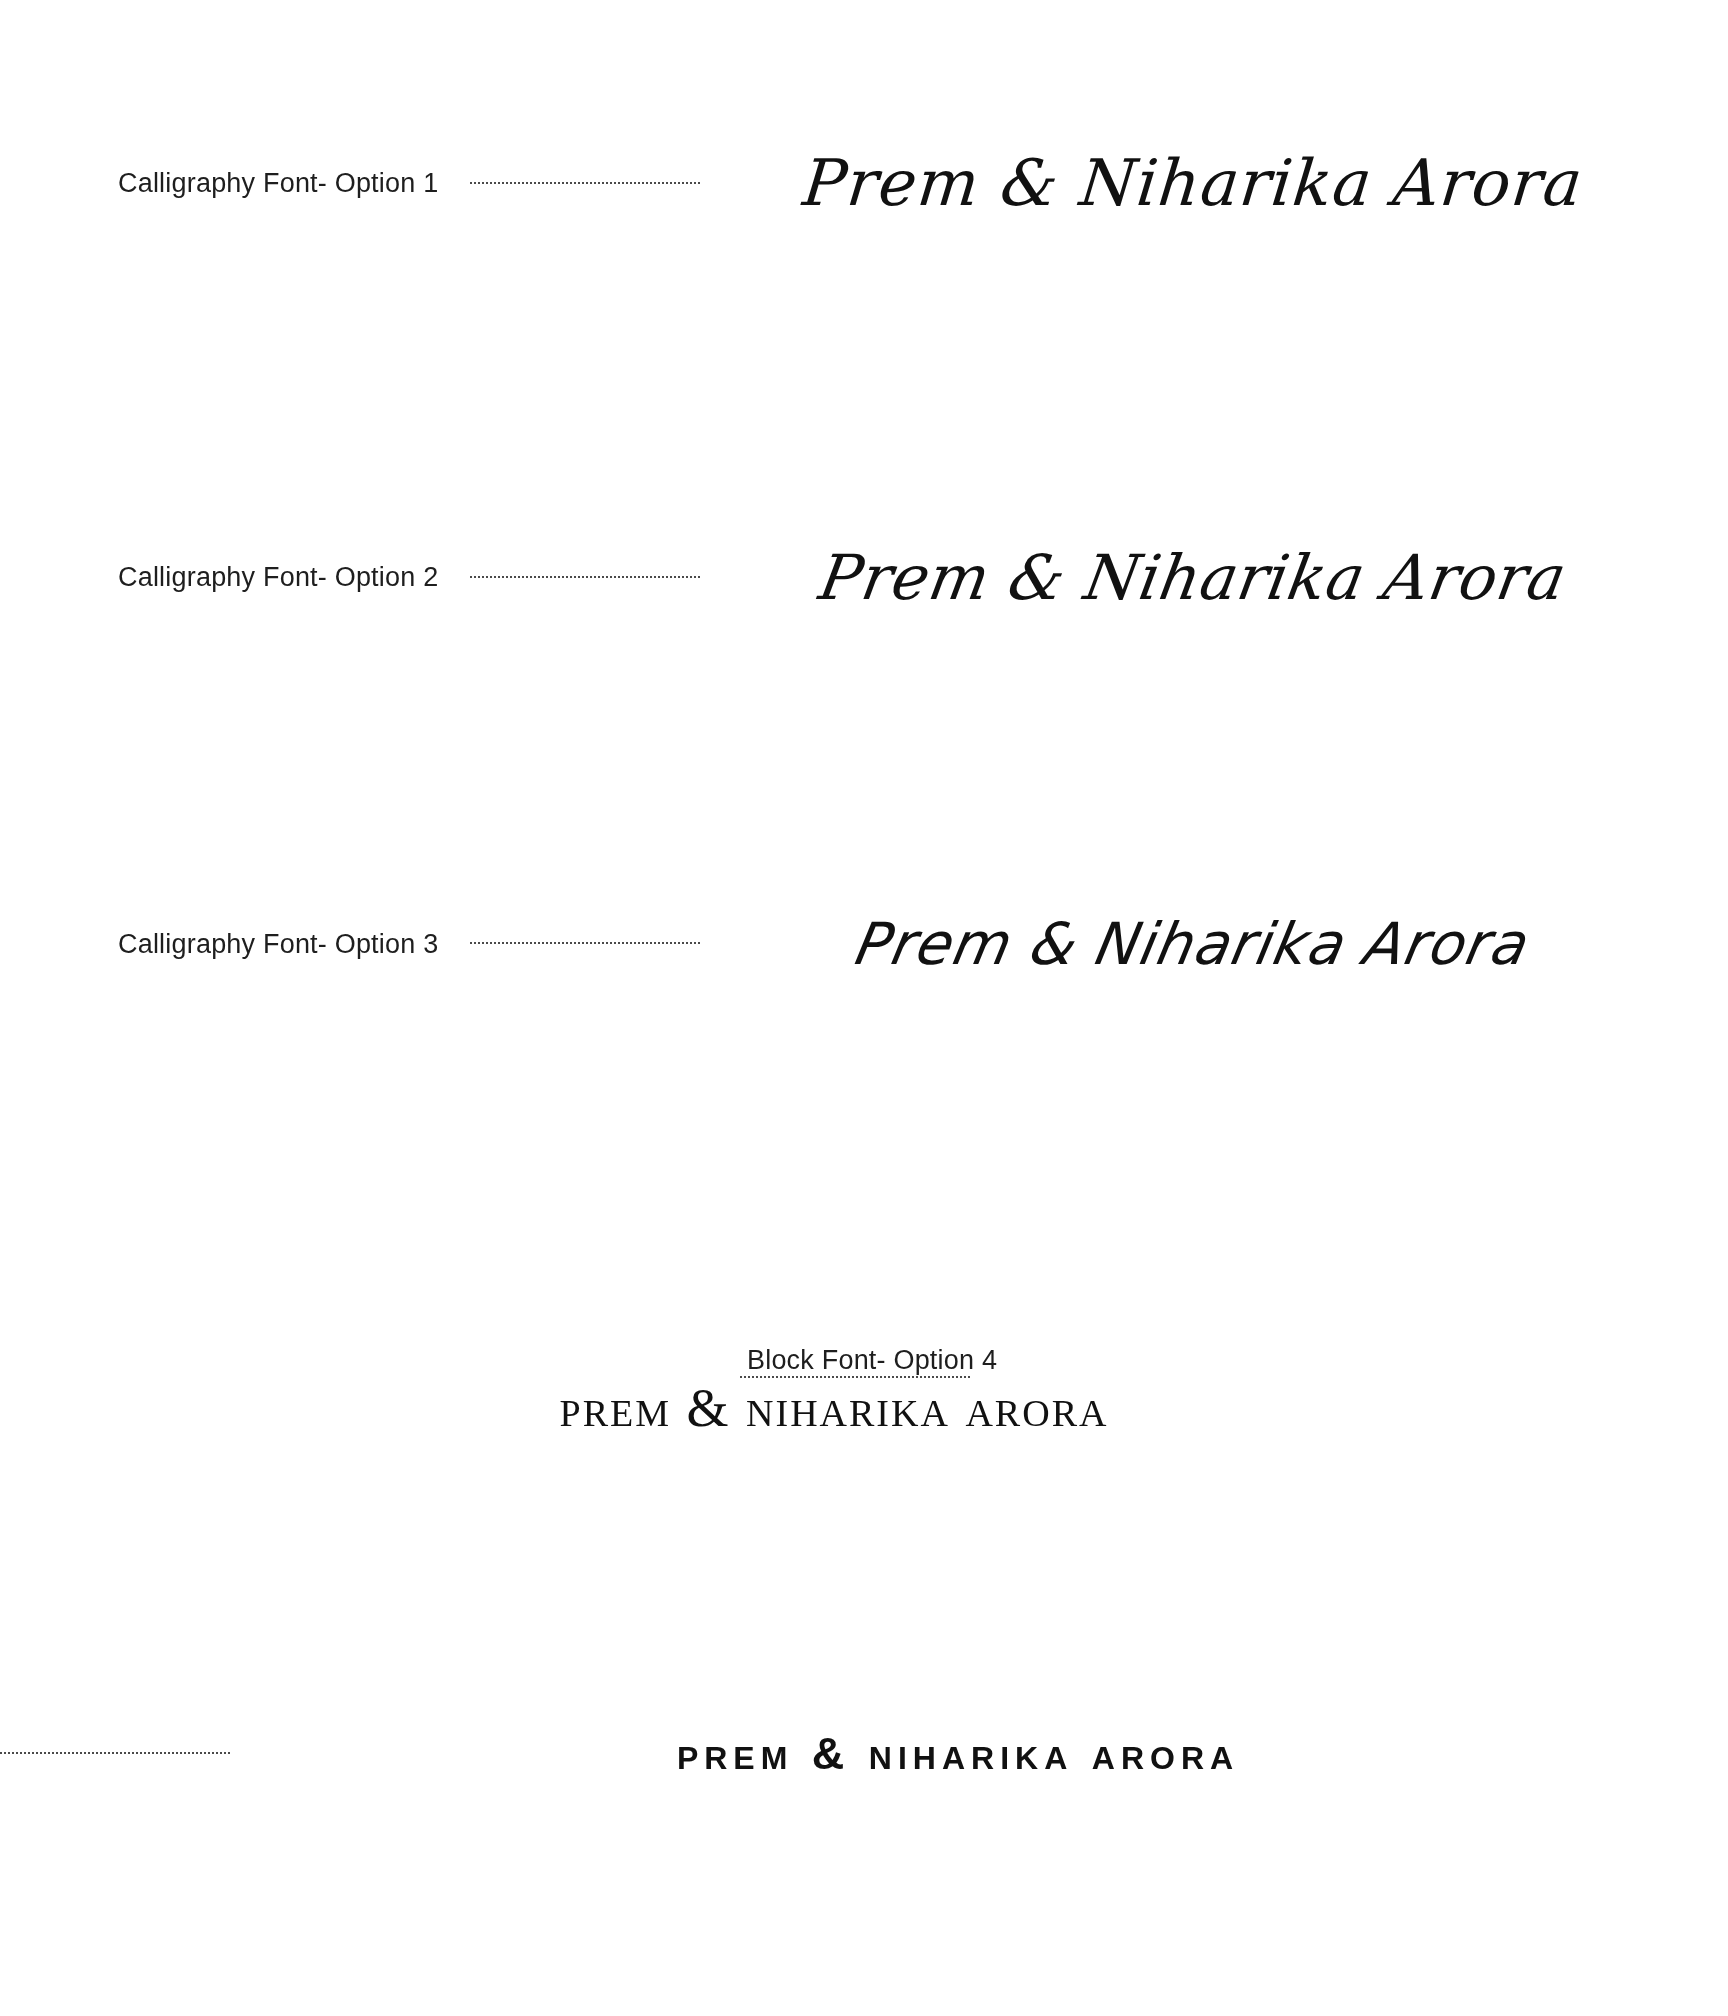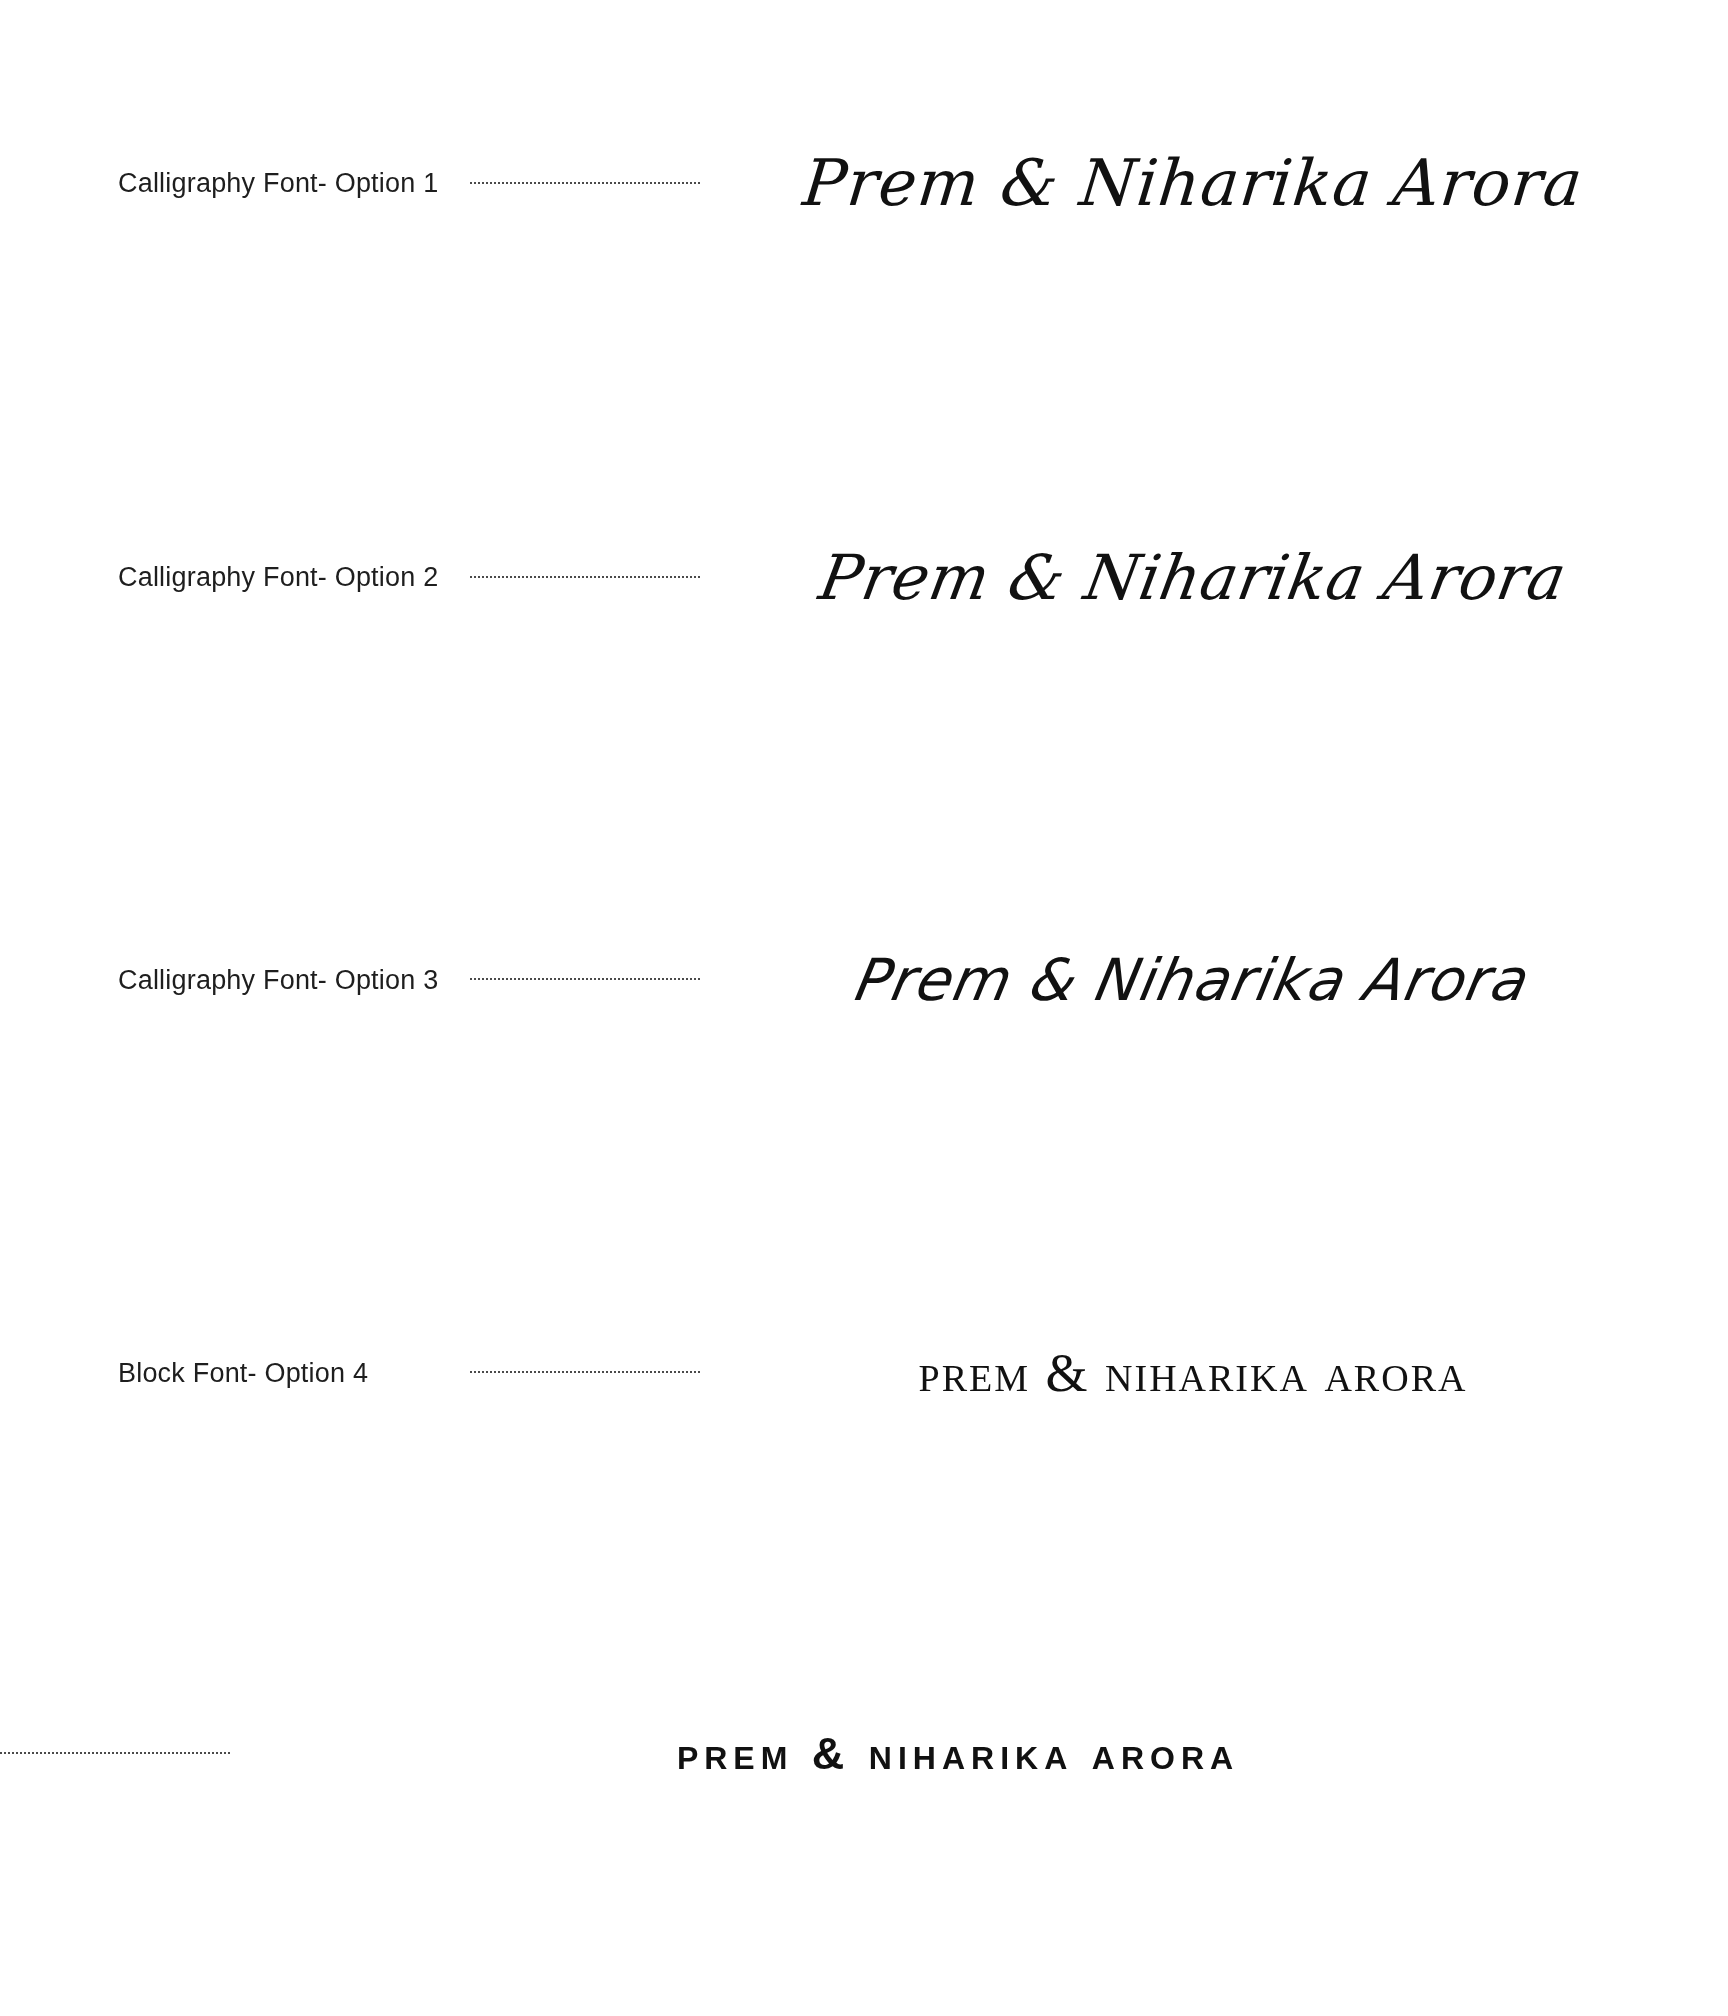--- a/index.html
+++ b/index.html
@@ -101,22 +101,22 @@
     font-size: 45px;
     font-weight: 600;
     letter-spacing: 6px;
     font-variant: small-caps;
     text-transform: lowercase;
   }
 
   
   #row-1 { top: 150px; justify-content: space-between; }
   #row-2 { top: 545px; justify-content: flex-end; }
-  #row-3 { top: 950px; }
-  #row-4 { top: 1345px; }
+  #row-3 { top: 914px; }
+  #row-4 { top: 1345px; flex-direction: column; }
   #row-5 { top: 1730px; }
 
   #row-4 .leader, #row-5 .leader { margin-left: 0; }
   #row-4 .row-label, #row-5 .row-label { width: 470px; }
 </style>
 </head>
 <body>
 
 <div class="sheet">
 

